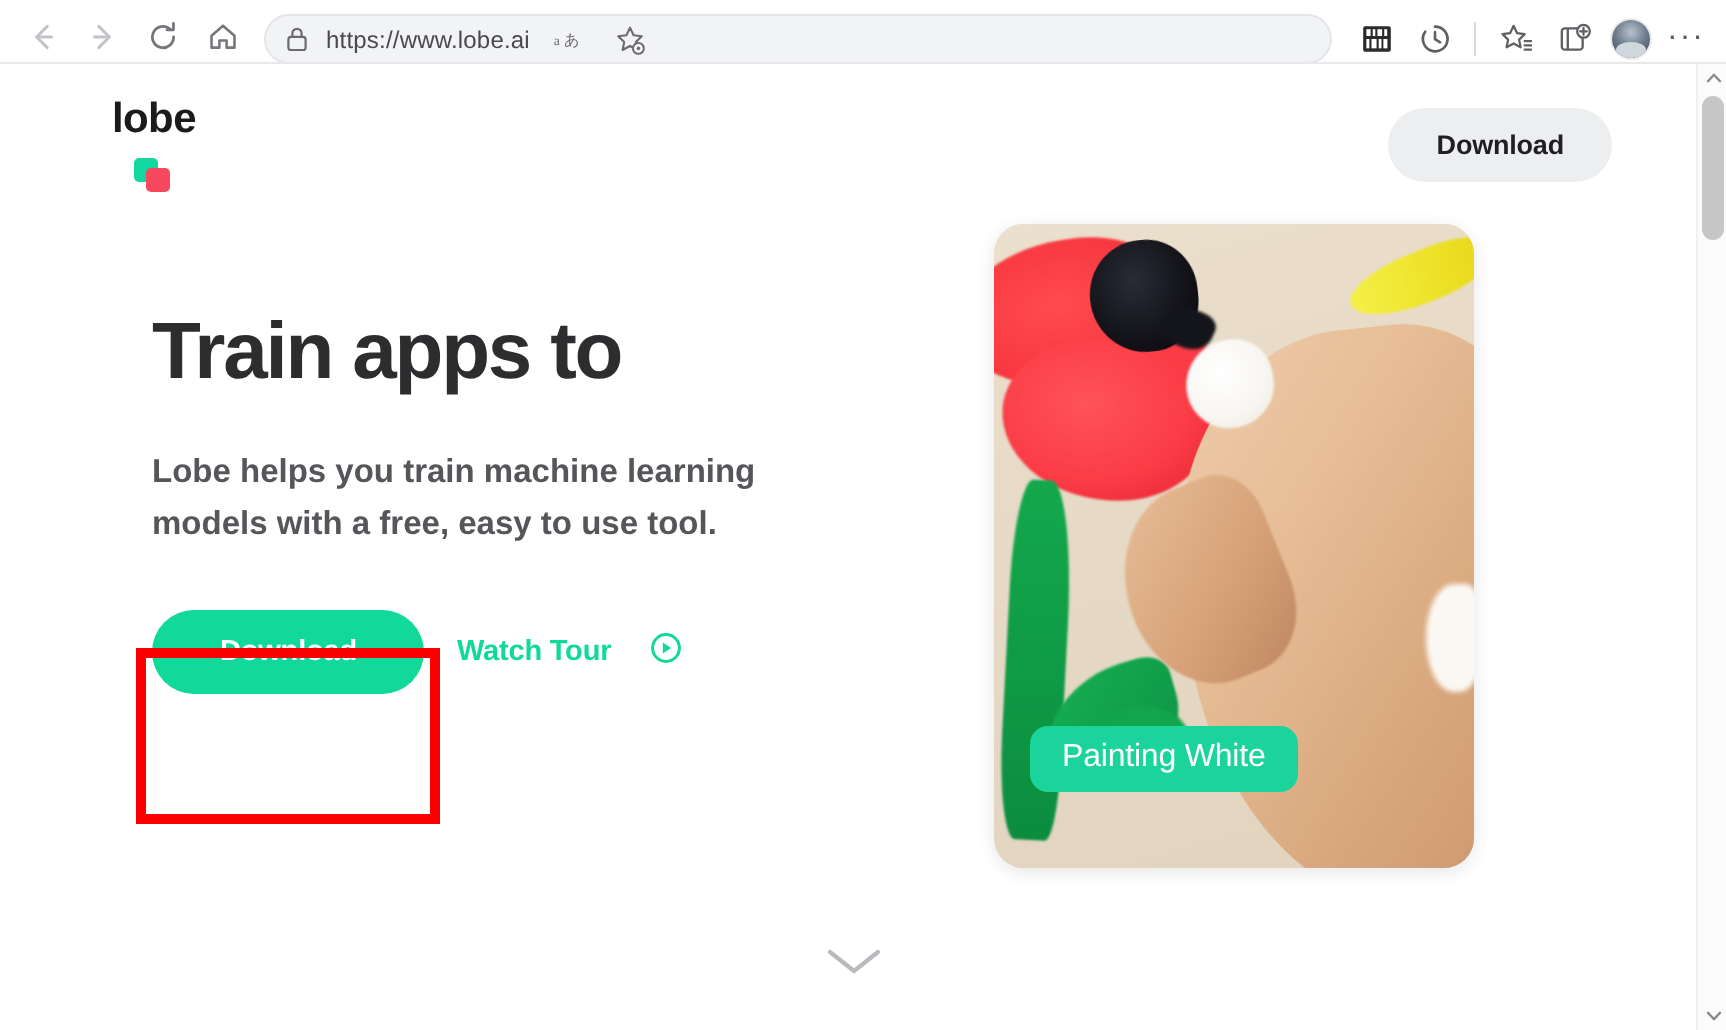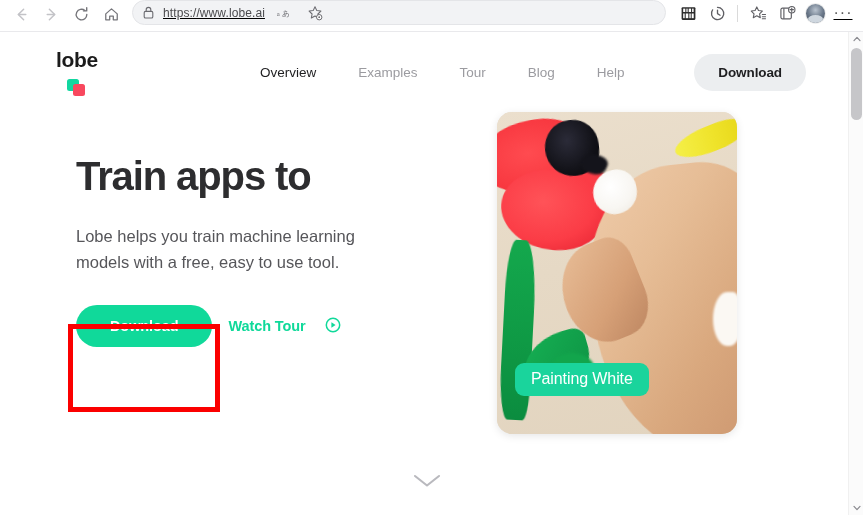--- a/index.html
+++ b/index.html
@@ -21,23 +21,22 @@
   }
 
   
   .browser-bar {
     position: absolute;
     top: 0; left: 0;
     width: 863px;
     height: 32px;
     background: #ffffff;
     display: flex;
-    align-items: flex-start;
+    align-items: flex-end;
     padding: 0 6px;
-    text-decoration: underline;
   }
 
   .nav-btn {
     width: 30px; height: 28px;
     display: flex; align-items: center; justify-content: center;
     border-radius: 4px;
     flex: 0 0 auto;
   }
   .nav-btn svg { display: block; }
 
@@ -211,21 +210,21 @@
     color: #2d2d2f;
   }
   .headline .accent { color: #17dba0; display: block; }
 
   .subhead {
     margin-top: 22px;
     font-size: 16.5px;
     line-height: 26px;
     color: #56565a;
     width: 330px;
-    font-weight: 400;
+    font-weight: 700;
   }
 
   .cta-row {
     margin-top: 30px;
     display: flex;
     align-items: center;
     gap: 16px;
   }
   .dl-btn {
     background: #10d99a;
@@ -567,27 +566,20 @@
     <div class="site-header">
 
       <div class="brand">
         <span class="brand-word">lobe</span>
         <span class="brand-mark">
           <span class="brand-sq-a" style="background:#12d7a0"></span>
           <span class="brand-sq-b" style="background:#f8485e"></span>
         </span>
       </div>
 
-      <nav class="main-nav">
-        <a class="nav-link active">Overview</a>
-        <a class="nav-link">Examples</a>
-        <a class="nav-link">Tour</a>
-        <a class="nav-link">Blog</a>
-        <a class="nav-link">Help</a>
-      </nav>
 
       <button class="header-download">Download</button>
     </div>
 
     <div class="hero-left">
       <h1 class="headline">
         <span>Train apps to</span>
       </h1>
       <p class="subhead">Lobe helps you train machine learning models with a free, easy to use tool.</p>
 

